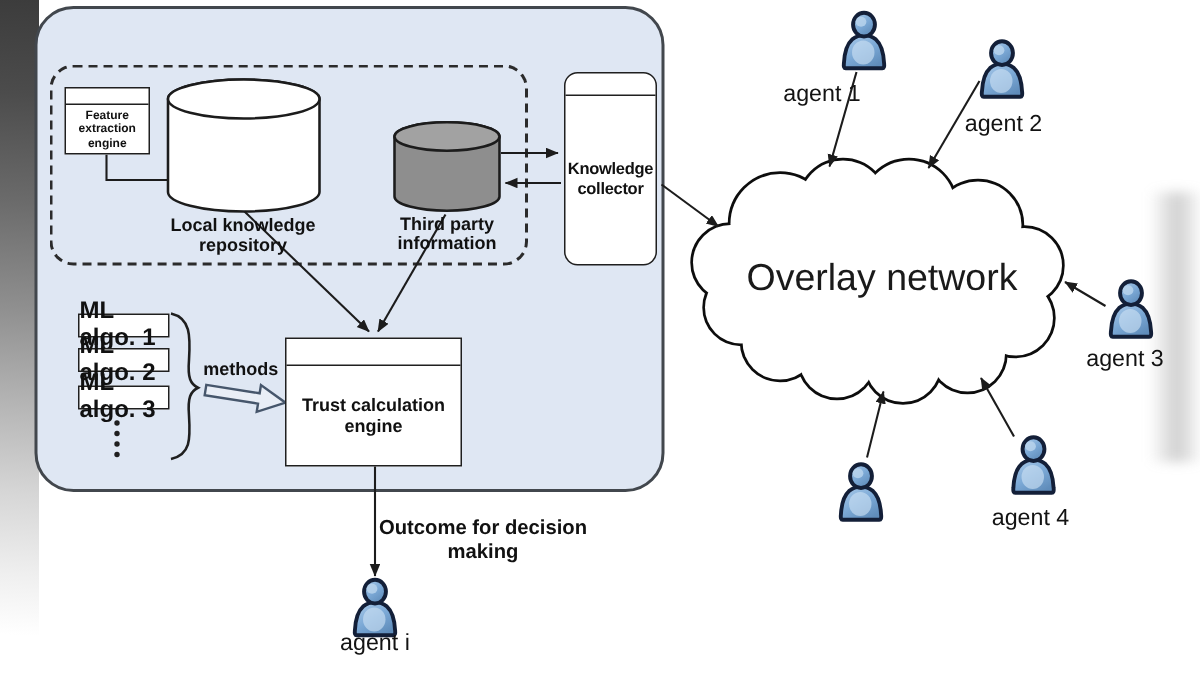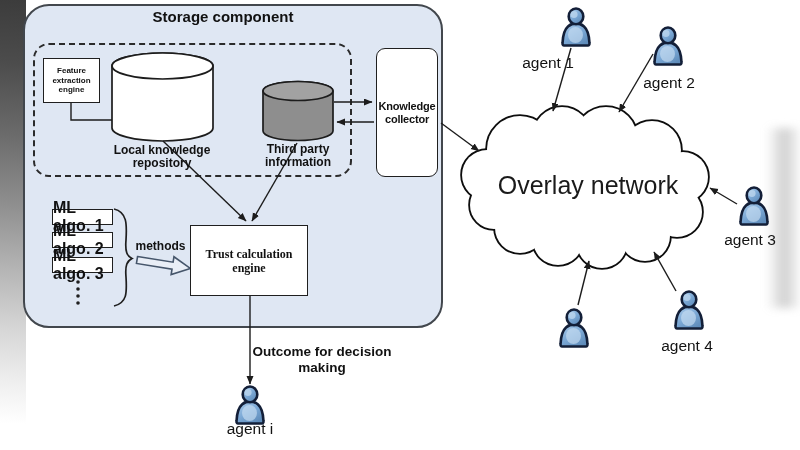--- a/index.html
+++ b/index.html
@@ -12,31 +12,31 @@
   .right-shadow{position:absolute;left:766px;top:128px;width:34px;height:180px;
     background:linear-gradient(to right,rgba(120,120,120,0) 0%,rgba(120,120,120,.35) 55%,rgba(120,120,120,.05) 100%);
     filter:blur(4px);}
   
   .storage-box{position:absolute;left:23px;top:4px;width:420px;height:324px;
     background:#dfe7f3;border:2px solid #42474d;border-radius:26px;box-sizing:border-box;}
   .dashed-box{position:absolute;left:33px;top:43px;width:319px;height:134px;
     border:2px dashed #2b2b2b;border-radius:16px;box-sizing:border-box;}
   
   .box{position:absolute;background:#fff;border:1.6px solid #1f1f1f;box-sizing:border-box;
-       display:flex;flex-direction:row;}
+       display:flex;flex-direction:column;}
   .box-head{border-bottom:1.4px solid #1f1f1f;flex:0 0 auto;}
   .box-body{flex:1 1 auto;display:flex;align-items:center;justify-content:center;
             text-align:center;font-weight:bold;color:#111;}
   .feature-box{left:43px;top:58px;width:57px;height:45px;}
   .feature-box .box-head{height:10px;}
   .feature-box .box-body{font-size:8px;line-height:9.5px;}
   .collector-box{left:376px;top:48px;width:62px;height:129px;border-radius:9px;}
   .collector-box .box-head{height:14px;}
   .collector-box .box-body{font-size:11px;line-height:13px;letter-spacing:-.2px;}
-  .trust-box{left:190px;top:225px;width:118px;height:71px;font-family:Liberation Serif, serif;}
+  .trust-box{left:190px;top:225px;width:118px;height:86px;}
   .trust-box .box-head{height:17px;}
   .trust-box .box-body{font-size:12px;line-height:14px;}
   .ml-box{position:absolute;left:52px;width:61px;height:16px;background:#fff;
     border:1.6px solid #1f1f1f;box-sizing:border-box;display:flex;align-items:center;
     justify-content:center;font-size:16px;font-weight:bold;color:#111;}
   
   .lbl{position:absolute;text-align:center;color:#111;}
   .bold{font-weight:bold;}
   .storage-title{left:23px;top:8px;width:400px;font-size:15px;}
   .local-label{left:107px;top:144px;width:110px;font-size:12px;line-height:13px;}
@@ -50,21 +50,20 @@
 </style>
 </head>
 <body>
 
 <div class="stage">
 
   <div class="left-band"></div>
   <div class="right-shadow"></div>
 
   <div class="storage-box"></div>
-  <div class="lbl bold storage-title">Storage component</div>
   <div class="dashed-box"></div>
 
   <svg class="overlay" width="800" height="450" viewBox="0 0 800 450">
     <defs>
       <marker id="ah" markerWidth="10" markerHeight="8" refX="8" refY="3.5" orient="auto" markerUnits="userSpaceOnUse">
         <path d="M0,0 L8.5,3.5 L0,7 Z" fill="#1c1c1c"></path>
       </marker>
       <linearGradient id="agBody" x1="0" y1="0" x2="0.7" y2="1">
         <stop offset="0" stop-color="#aecdeb"></stop>
         <stop offset="0.55" stop-color="#7ca9d6"></stop>

